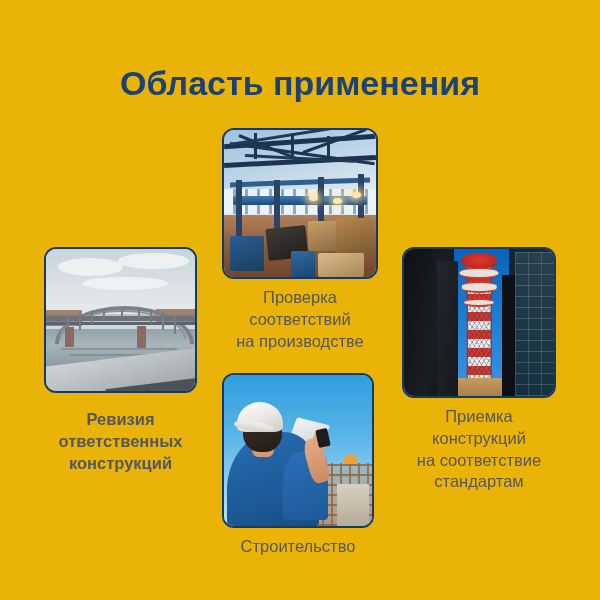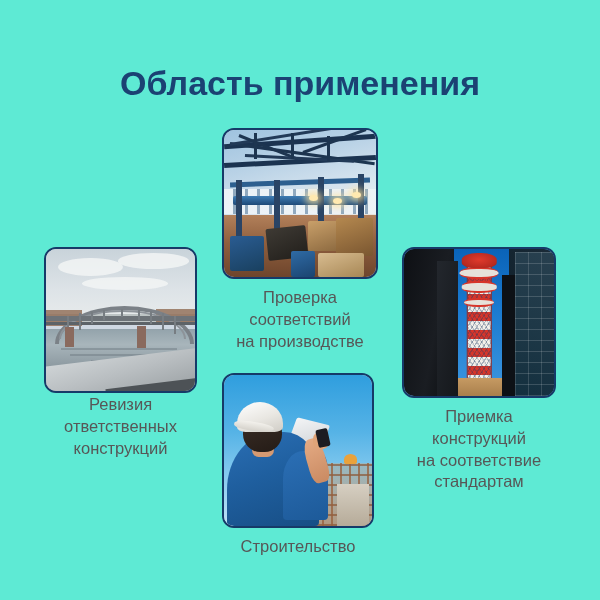--- a/index.html
+++ b/index.html
@@ -9,21 +9,21 @@
     height: 600px;
     background: #ffffff;
     font-family: "Liberation Sans", sans-serif;
     overflow: hidden;
   }
 
   #page {
     position: relative;
     width: 600px;
     height: 600px;
-    background: #5eead4;
+    background: #eab308;
   }
 
   
   .page-title {
     position: absolute;
     left: 0;
     top: 42px;
     width: 600px;
     text-align: center;
     font-size: 34px;
@@ -64,21 +64,21 @@
     white-space: pre-line;
   }
 
   
   #card-factory      { left: 222px; top: 128px; width: 156px; }
   #card-factory .thumb   { width: 156px; height: 151px; }
   #card-factory .caption { top: 159px; left: -8px; width: 172px; }
 
   #card-bridge       { left: 44px;  top: 247px; width: 153px; }
   #card-bridge .thumb    { width: 153px; height: 146px; }
-  #card-bridge .caption  { top: 147px; left: -12px; width: 177px; }
+  #card-bridge .caption  { top: 162px; left: -12px; width: 177px; font-weight: bold; }
 
   #card-tower        { left: 402px; top: 247px; width: 154px; }
   #card-tower .thumb     { width: 154px; height: 151px; }
   #card-tower .caption   { top: 159px; left: -18px; width: 190px; }
 
   #card-construction { left: 222px; top: 373px; width: 152px; }
   #card-construction .thumb   { width: 152px; height: 155px; }
   #card-construction .caption { top: 163px; left: -20px; width: 192px; }
 
   

